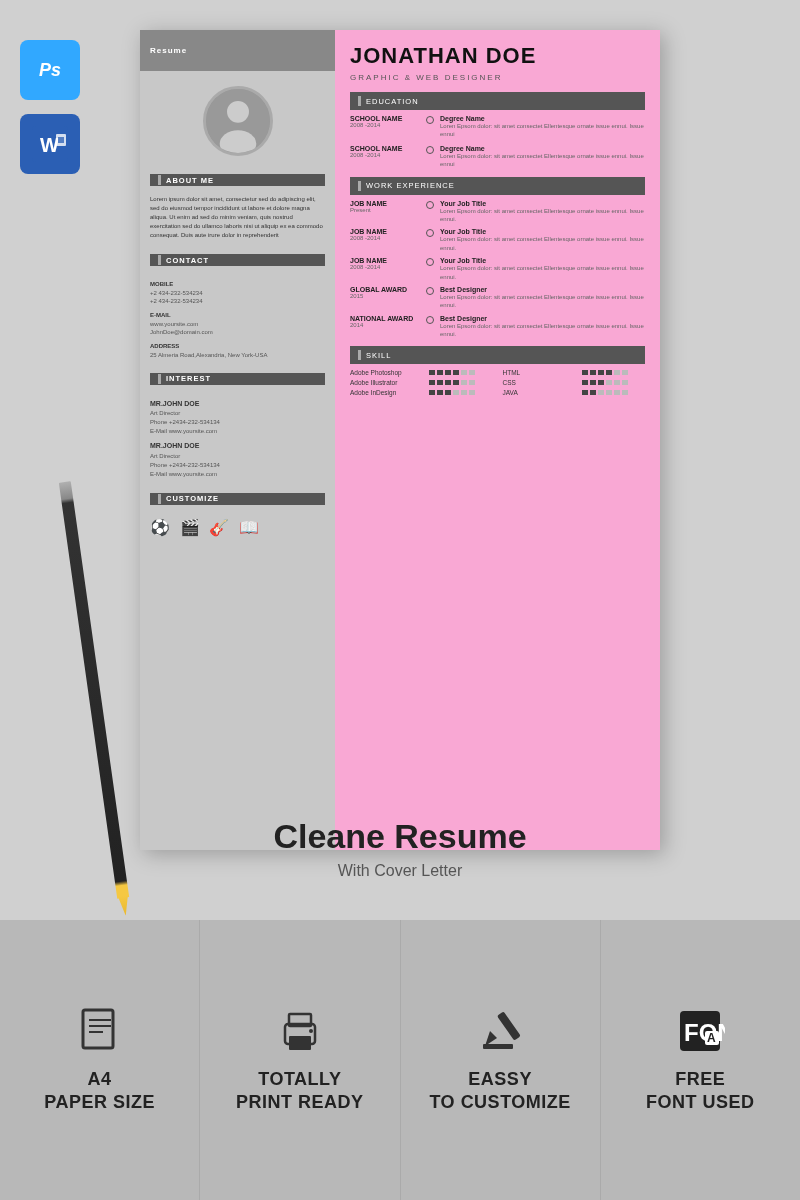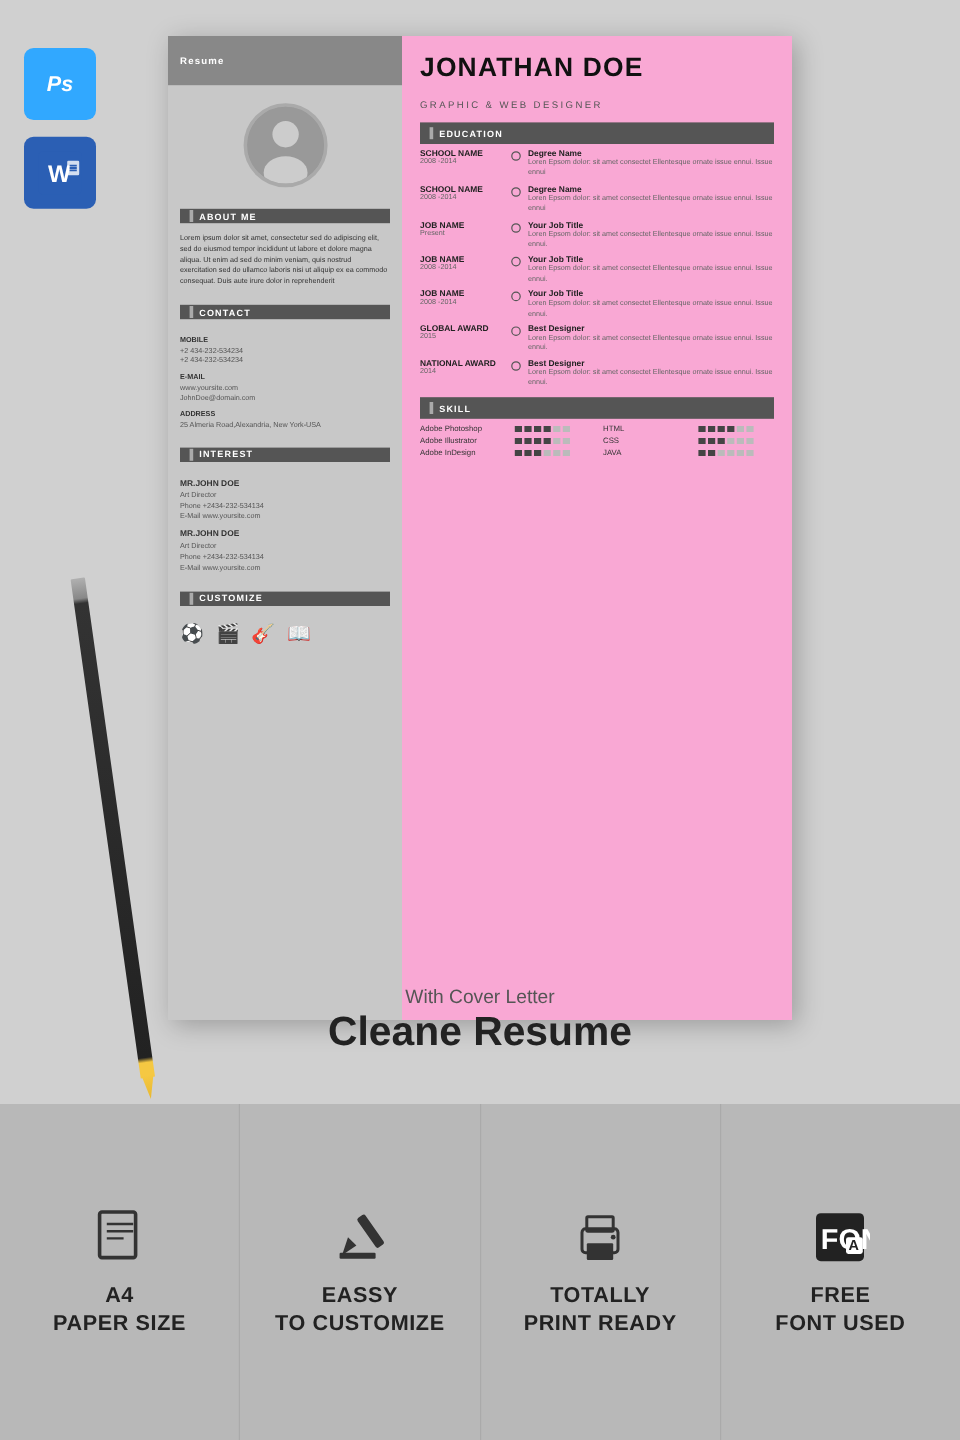--- a/index.html
+++ b/index.html
@@ -172,29 +172,29 @@
       font-size: 22px;
       font-weight: 900;
       color: #111;
       letter-spacing: 1px;
       line-height: 1;
     }
     .resume-title {
       font-size: 8px;
       color: #555;
       letter-spacing: 2px;
-      margin-top: 16px;
+      margin-top: 6px;
       margin-bottom: 10px;
     }
 
     .right-section-title {
       background: #555;
       color: white;
       font-size: 7.5px;
-      font-weight: bold;
+      font-weight: normal;
       letter-spacing: 1px;
       padding: 4px 8px;
       margin: 8px 0 5px;
       display: flex;
       align-items: center;
     }
     .right-section-title::before {
       content: '';
       display: inline-block;
       width: 3px;
@@ -488,20 +488,21 @@
           <div class="edu-year">2008 -2014</div>
         </div>
         <div class="edu-dot"></div>
         <div class="edu-right">
           <div class="edu-degree">Degree Name</div>
           <div class="edu-desc">Loren Epsom dolor: sit amet consectet Ellentesque ornate issue ennui. Issue ennui</div>
         </div>
       </div>
     </div>
 
+    <div class="right-section-title">WORK EXPERIENCE</div>
     <div>
       <div class="work-item">
         <div class="work-left">
           <div class="work-company">JOB  NAME</div>
           <div class="work-year">Present</div>
         </div>
         <div class="work-dot"></div>
         <div class="work-right">
           <div class="work-jobtitle">Your Job Title</div>
           <div class="work-desc">Loren Epsom dolor: sit amet consectet Ellentesque ornate issue ennui. Issue ennui.</div>
@@ -622,53 +623,53 @@
             <div class="skill-dot-empty"></div>
             <div class="skill-dot-empty"></div>
             <div class="skill-dot-empty"></div>
         </div>
       </div>
     </div>
   </div>
 </div>
 
 <div class="product-info">
+  <div style="font-size:34px; font-weight:700; color:#222;">Cleane Resume</div>
   <div style="font-size:16px; color:#555; margin-top:6px;">With Cover Letter</div>
-  <div style="font-size:34px; font-weight:700; color:#222;">Cleane Resume</div>
 </div>
 
 <div class="features-bar">
 
   <div class="feature-item">
     <svg class="feature-icon-svg" viewBox="0 0 50 50" fill="none" xmlns="http://www.w3.org/2000/svg">
       <rect x="8" y="4" width="30" height="38" rx="2" stroke="#333" stroke-width="3" fill="none"></rect>
       <line x1="14" y1="14" x2="36" y2="14" stroke="#333" stroke-width="2"></line>
       <line x1="14" y1="20" x2="36" y2="20" stroke="#333" stroke-width="2"></line>
       <line x1="14" y1="26" x2="28" y2="26" stroke="#333" stroke-width="2"></line>
     </svg>
     <div class="feature-label">A4<br>PAPER SIZE</div>
   </div>
 
   <div class="feature-item">
     <svg class="feature-icon-svg" viewBox="0 0 50 50" fill="none" xmlns="http://www.w3.org/2000/svg">
-      <rect x="8" y="38" width="30" height="5" rx="1" fill="#333"></rect>
-      <rect x="22" y="10" width="8" height="30" rx="2" fill="#333" transform="rotate(-35 22 10)"></rect>
-      <polygon points="10,40 15,25 22,32" fill="#333"></polygon>
-    </svg>
-    <div class="feature-label">EASSY<br>TO CUSTOMIZE</div>
-  </div>
-
-  <div class="feature-item">
-    <svg class="feature-icon-svg" viewBox="0 0 50 50" fill="none" xmlns="http://www.w3.org/2000/svg">
       <rect x="10" y="18" width="30" height="20" rx="3" stroke="#333" stroke-width="2.5" fill="none"></rect>
       <rect x="14" y="30" width="22" height="14" rx="1" fill="#333"></rect>
       <rect x="14" y="8" width="22" height="12" rx="1" stroke="#333" stroke-width="2.5" fill="none"></rect>
       <circle cx="36" cy="25" r="2" fill="#333"></circle>
     </svg>
     <div class="feature-label">TOTALLY<br>PRINT READY</div>
+  </div>
+
+  <div class="feature-item">
+    <svg class="feature-icon-svg" viewBox="0 0 50 50" fill="none" xmlns="http://www.w3.org/2000/svg">
+      <rect x="8" y="38" width="30" height="5" rx="1" fill="#333"></rect>
+      <rect x="22" y="10" width="8" height="30" rx="2" fill="#333" transform="rotate(-35 22 10)"></rect>
+      <polygon points="10,40 15,25 22,32" fill="#333"></polygon>
+    </svg>
+    <div class="feature-label">EASSY<br>TO CUSTOMIZE</div>
   </div>
 
   <div class="feature-item">
     <svg class="feature-icon-svg" viewBox="0 0 50 50" fill="none" xmlns="http://www.w3.org/2000/svg">
       <rect x="5" y="5" width="40" height="40" rx="4" fill="#222"></rect>
       <text x="9" y="35" fill="white" font-size="24" font-weight="bold" font-family="Arial">FON</text>
       <rect x="30" y="25" width="14" height="14" rx="2" fill="white"></rect>
       <text x="32" y="36" fill="#222" font-size="12" font-weight="bold" font-family="Arial">A</text>
     </svg>
     <div class="feature-label">FREE<br>FONT USED</div>

